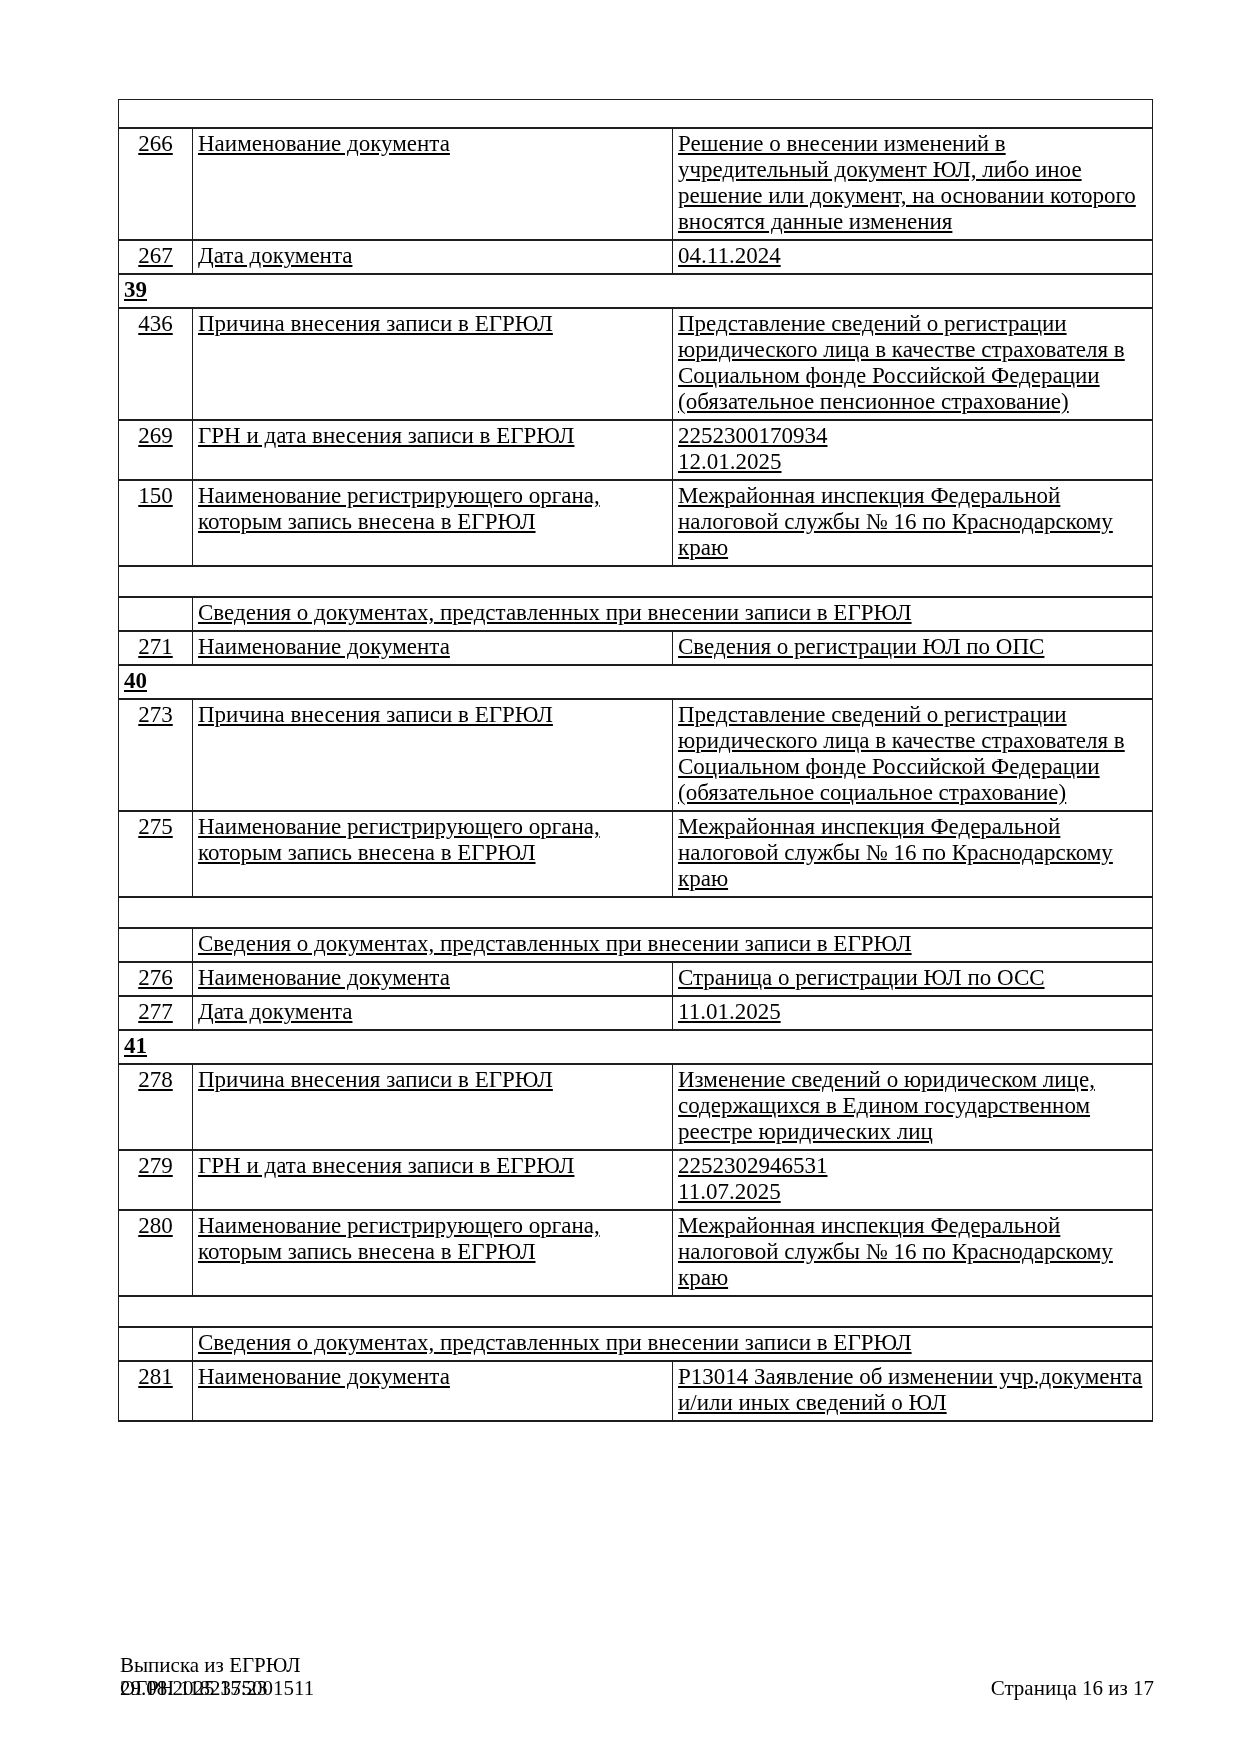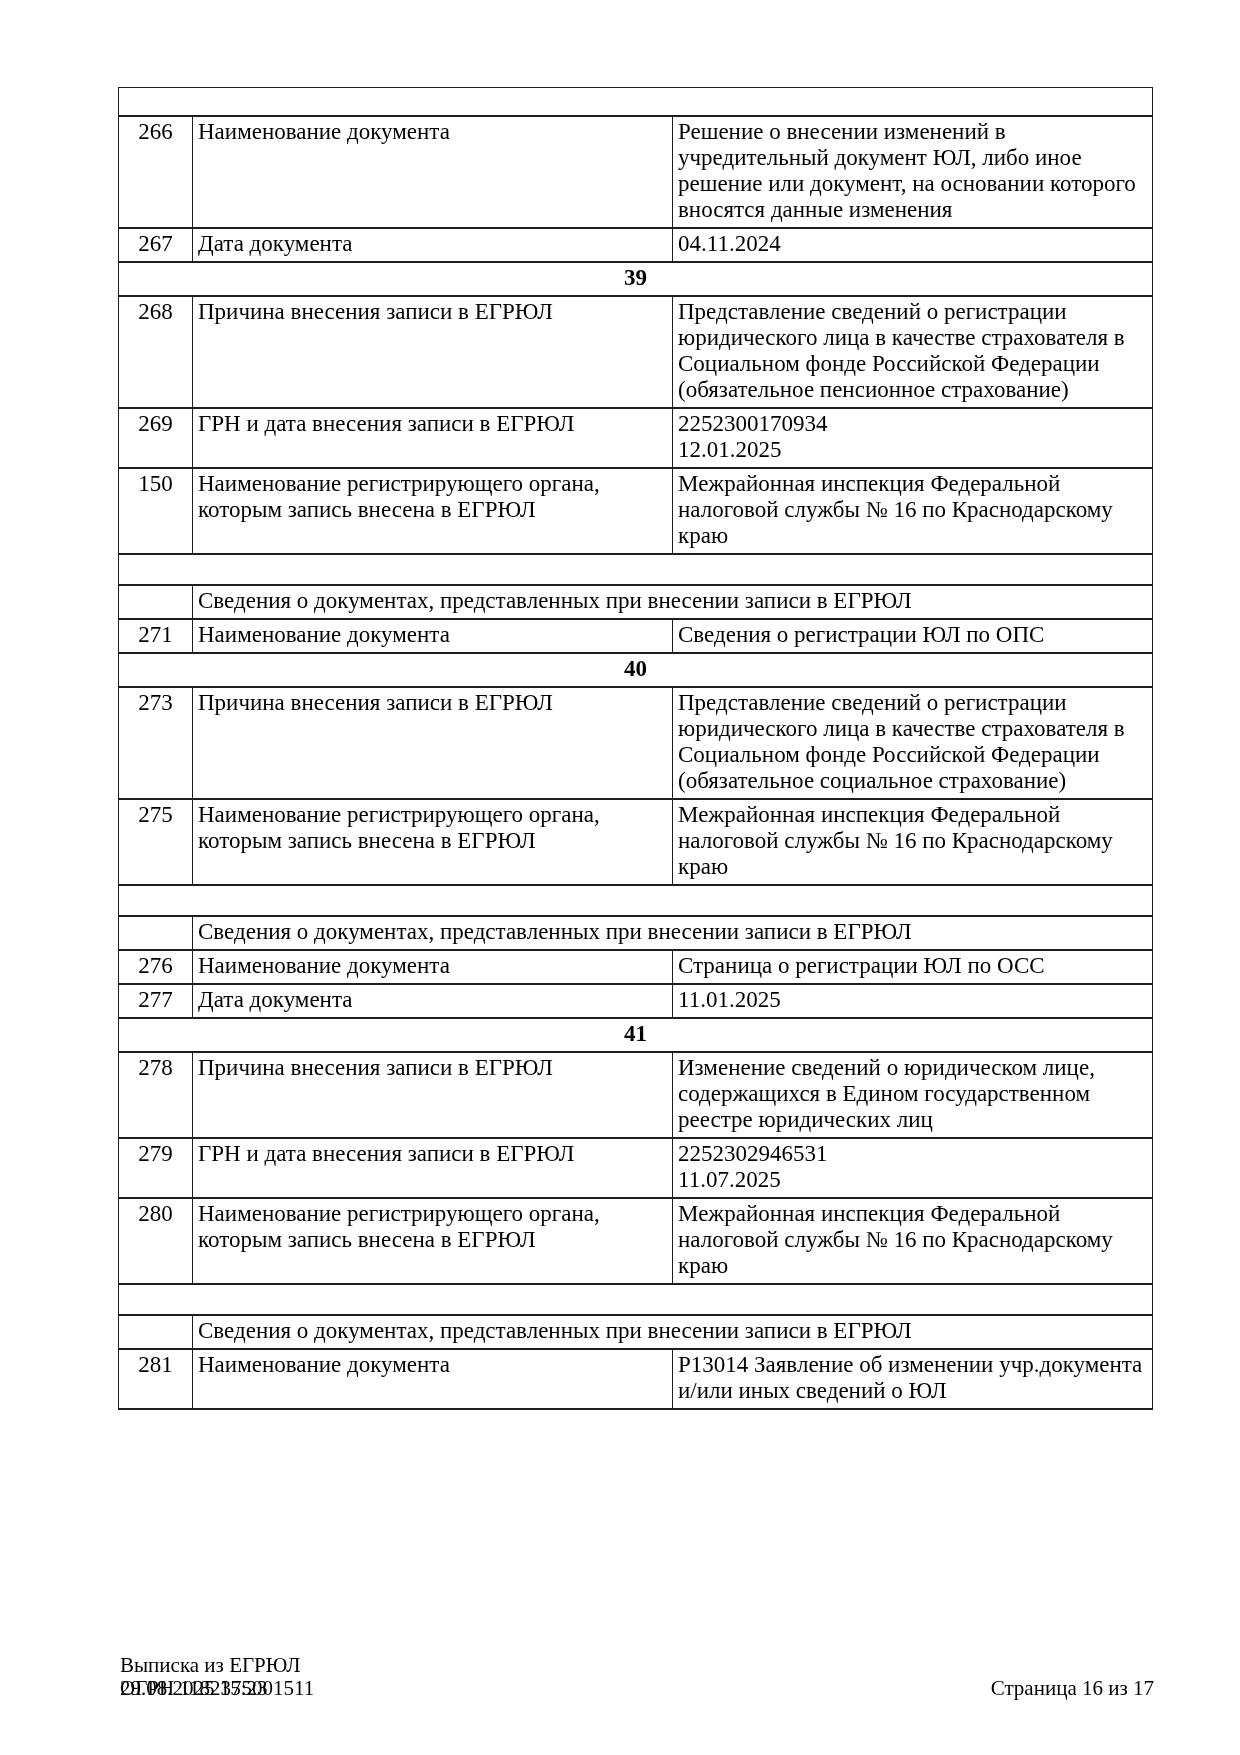--- a/index.html
+++ b/index.html
@@ -3,36 +3,36 @@
 <meta charset="utf-8">
 <style>
   html,body { margin:0; padding:0; }
   body {
     width:1240px; height:1755px;
     background:#ffffff; color:#000;
     font-family:"Liberation Serif","DejaVu Serif",serif;
     position:relative; overflow:hidden;
   }
   table.doc-table {
-    position:absolute; left:118px; top:87px;
+    position:absolute; left:118px; top:99px;
     width:1034px; table-layout:fixed;
     border-collapse:collapse;
-    font-size:23px; line-height:26px;
+    font-size:23px; line-height:26px;text-decoration:underline;
   }
   .doc-table td {
     border:1px solid #1e1e1e;
     border-top-width:2px; border-bottom-width:2px;
     padding:2px 5px 4px 5px;
     vertical-align:top;
     overflow:hidden;
   }
   .doc-table tr.first td { border-top-width:1px; }
   td.num { text-align:center; padding-left:2px; padding-right:2px; }
   td.val { white-space:pre-line; }
-  td.sec { text-align:center; font-weight:bold; }
+  td.sec { font-weight:bold; }
   tr.empty-row td { height:21px; }
   tr.gap-row td { height:23px; }
   .footer {
     position:absolute; left:120px; top:1654px; width:1034px;
     font-size:21px; line-height:23px;
   }
   .footer .line2 { position:relative; height:23px; }
   .footer .f-center { position:absolute; left:0; right:0; text-align:left; }
   .footer .f-right  { position:absolute; right:0; top:0; }
   .footer .f-left   { position:absolute; left:0; top:0; }
@@ -60,21 +60,21 @@
       <td class="num">267</td>
       <td class="lbl">Дата документа</td>
       <td class="val">04.11.2024</td>
     </tr>
 
     <tr>
       <td class="sec" colspan="3">39</td>
     </tr>
 
     <tr>
-      <td class="num">268</td>
+      <td class="num">436</td>
       <td class="lbl">Причина внесения записи в ЕГРЮЛ</td>
       <td class="val">Представление сведений о регистрации юридического лица в качестве страхователя в Социальном фонде Российской Федерации (обязательное пенсионное страхование)</td>
     </tr>
     <tr>
       <td class="num">269</td>
       <td class="lbl">ГРН и дата внесения записи в ЕГРЮЛ</td>
       <td class="val">2252300170934
 12.01.2025</td>
     </tr>
     <tr>

